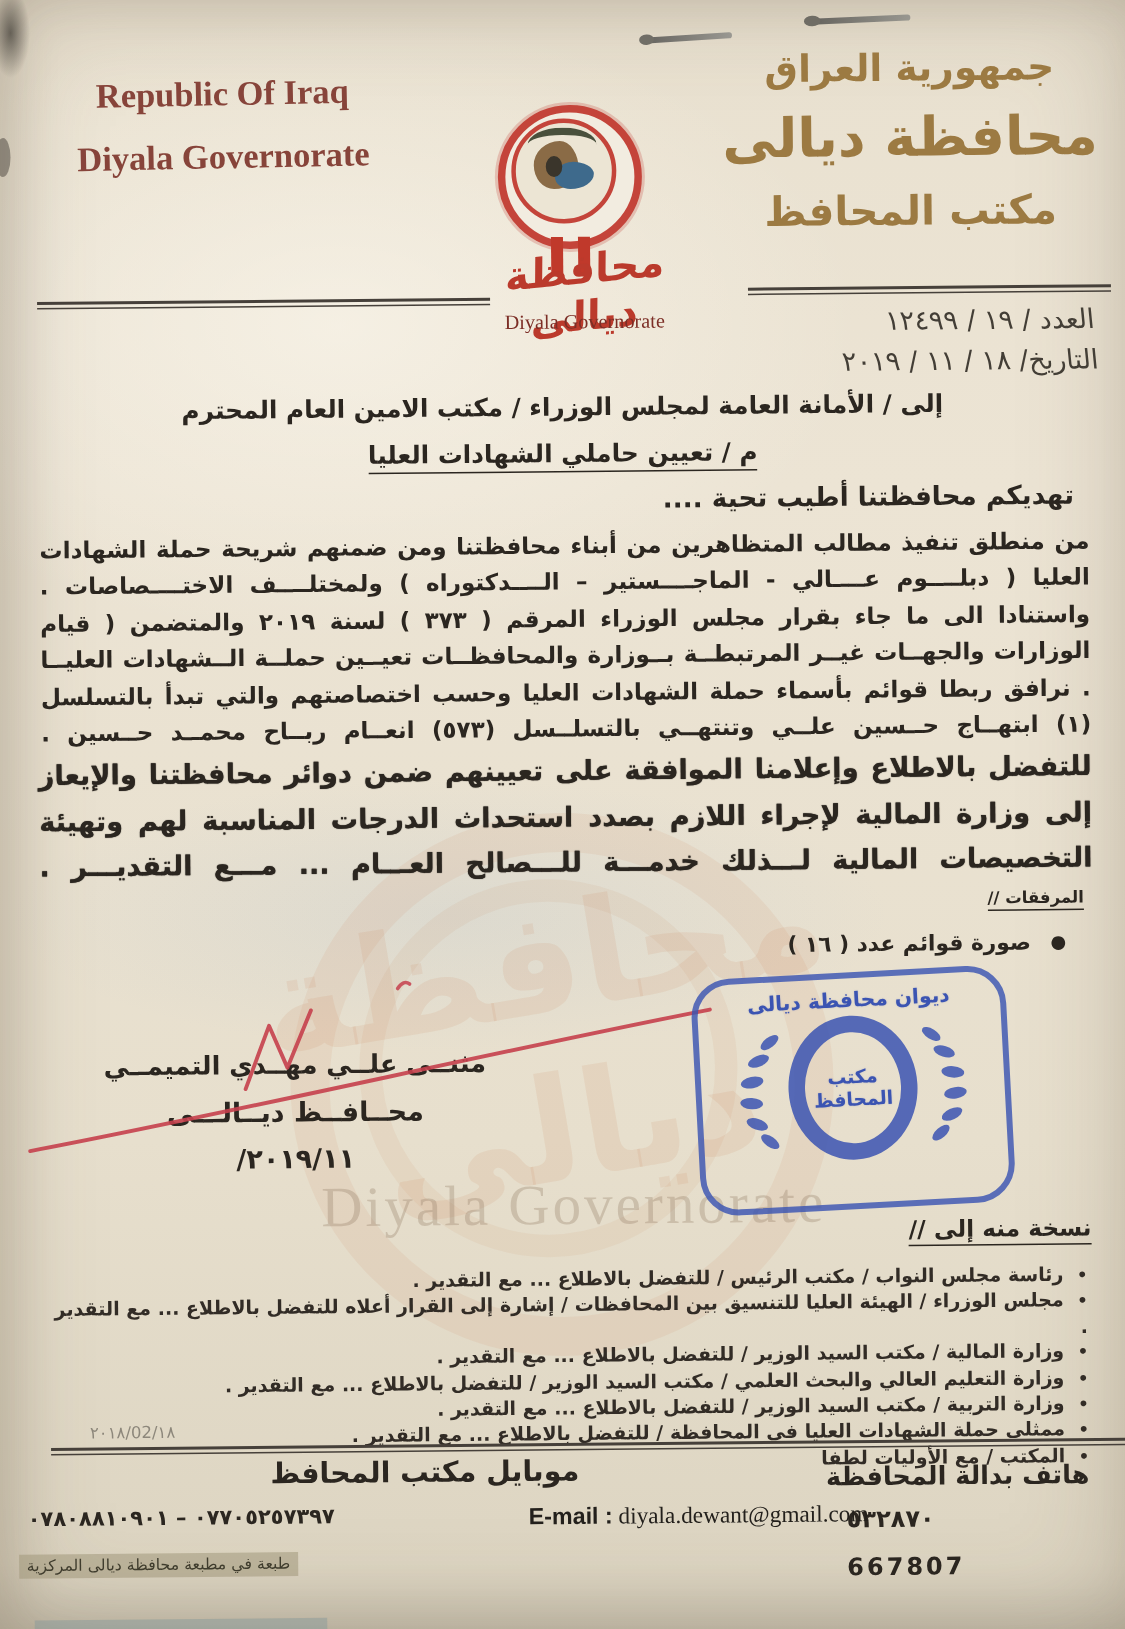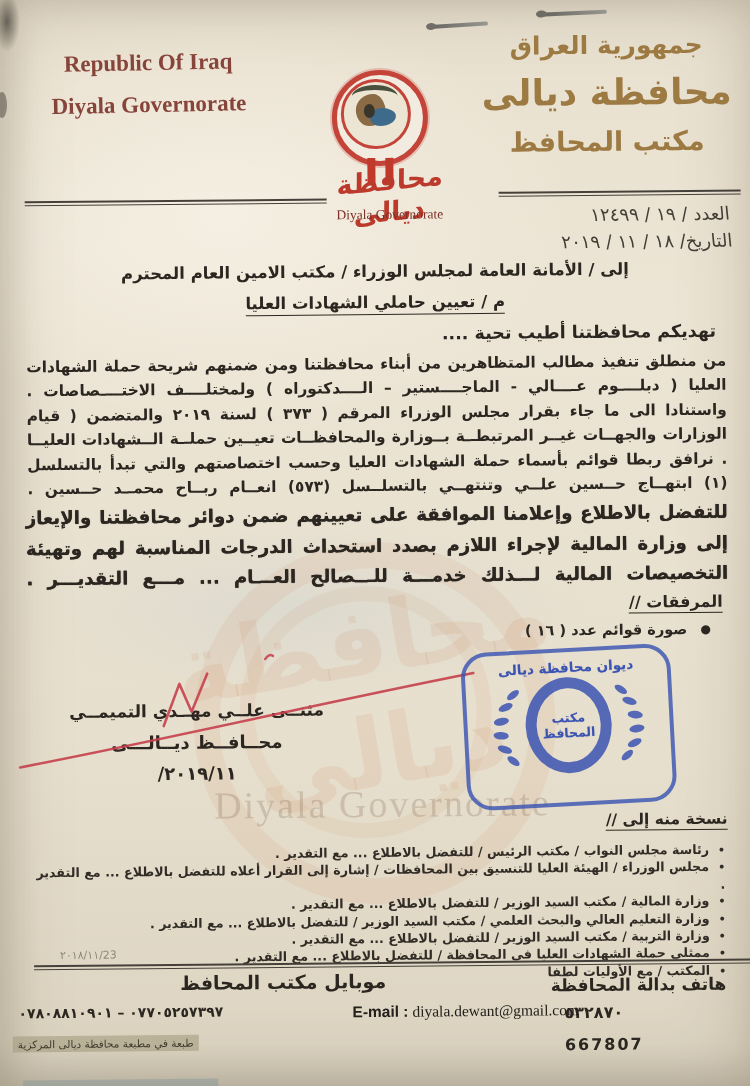--- a/index.html
+++ b/index.html
@@ -55,21 +55,21 @@
     line-height:27px;transform:skewX(5deg);}
   
   .to-line{left:30px;right:25px;top:262px;text-align:center;font-size:16.5px;}
   .subject{left:30px;right:25px;top:293px;text-align:center;font-size:16.5px;}
   .subject span{border-bottom:1.6px solid #2b2620;padding-bottom:2px;}
   .greeting{right:32px;top:324px;width:420px;text-align:right;font-size:17.5px;}
   .para1{left:28px;right:22px;top:352px;font-size:15.4px;line-height:24.4px;
     text-align:justify;text-align-last:justify;}
   .para2{left:26px;right:22px;top:500px;font-size:18.2px;line-height:30.6px;
     text-align:justify;text-align-last:justify;text-shadow:0 0 .7px #2b2620;}
-  .attach-label{right:28px;top:595px;font-size:16px;}
+  .attach-label{right:28px;top:595px;font-size:11px;}
   .attach-label span{border-bottom:1.5px solid #2b2620;padding-bottom:1px;}
   .attach-item{right:40px;top:624px;font-size:14.5px;}
   .attach-item .dot{display:inline-block;margin-left:8px;font-size:12px;vertical-align:1px;}
   
   .sig{left:45px;top:694px;width:300px;text-align:center;line-height:31px;}
   .sig .nm{font-size:17px;} .sig .tt{font-size:18px;letter-spacing:1px;} .sig .dt{font-size:18px;letter-spacing:2px;}
   .sig-svg{left:12px;top:648px;width:478px;height:140px;pointer-events:none;}
   
   .stamp{left:462px;top:650px;width:202px;height:150px;transform:rotate(-2.5deg);
     border:4px solid rgba(59,84,178,.82);border-radius:26px;color:#3b54b2;
@@ -215,21 +215,21 @@
     <div class="abs copy-list">
       <div class="item">رئاسة مجلس النواب / مكتب الرئيس / للتفضل بالاطلاع ... مع التقدير .</div>
       <div class="item">مجلس الوزراء / الهيئة العليا للتنسيق بين المحافظات / إشارة إلى القرار أعلاه للتفضل بالاطلاع ... مع التقدير .</div>
       <div class="item">وزارة المالية / مكتب السيد الوزير / للتفضل بالاطلاع ... مع التقدير .</div>
       <div class="item">وزارة التعليم العالي والبحث العلمي / مكتب السيد الوزير / للتفضل بالاطلاع ... مع التقدير .</div>
       <div class="item">وزارة التربية / مكتب السيد الوزير / للتفضل بالاطلاع ... مع التقدير .</div>
       <div class="item">ممثلي حملة الشهادات العليا في المحافظة / للتفضل بالاطلاع  ... مع التقدير .</div>
       <div class="item">المكتب / مع الأوليات لطفا</div>
     </div>
 
-    <div class="abs hand-note">٢٠١٨/١١/23</div>
+    <div class="abs hand-note">٢٠١٨/02/١٨</div>
     <div class="abs dline foot-rule"></div>
     <div class="abs sw-label ar b">هاتف بدالة المحافظة</div>
     <div class="abs sw-num sw1">٥٣٢٨٧٠</div>
     <div class="abs sw-num sw2">667807</div>
     <div class="abs mob-label ar b">موبايل مكتب المحافظ</div>
     <div class="abs mob-nums">٠٧٧٠٥٢٥٧٣٩٧ – ٠٧٨٠٨٨١٠٩٠١</div>
     <div class="abs email">
       <span class="el">E-mail :</span>
       <span>diyala.dewant@gmail.com</span>
     </div>

